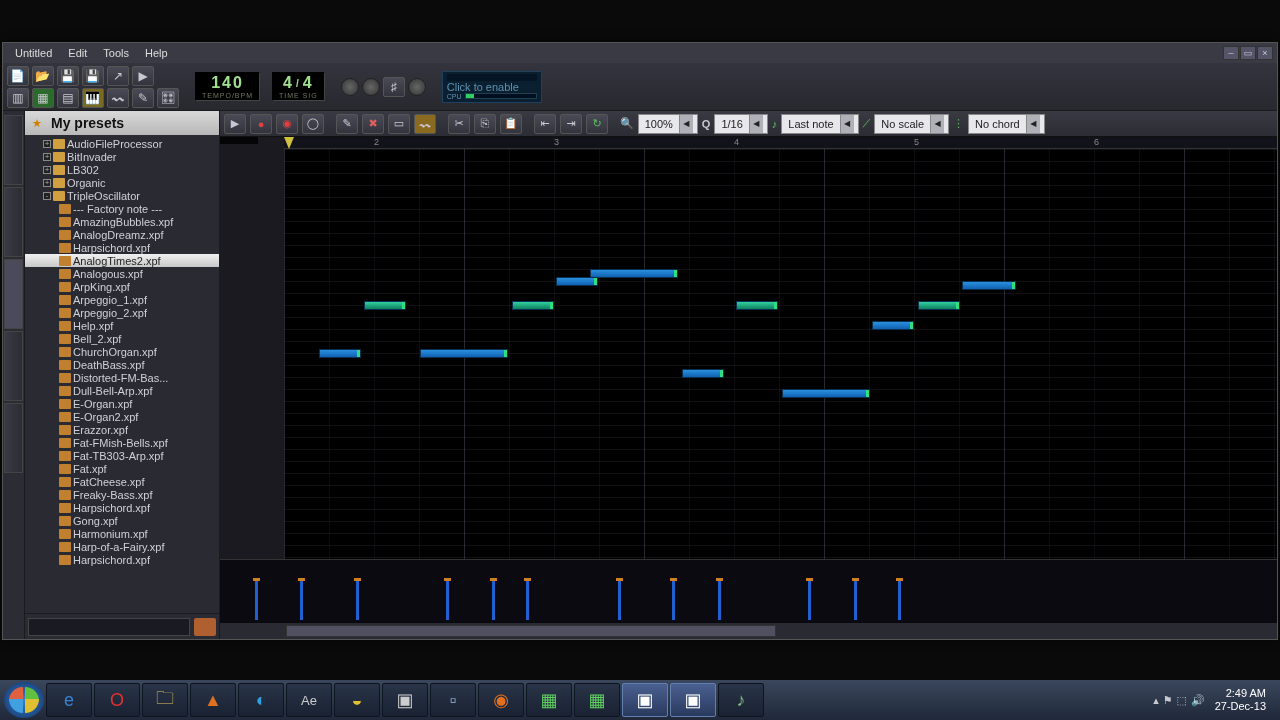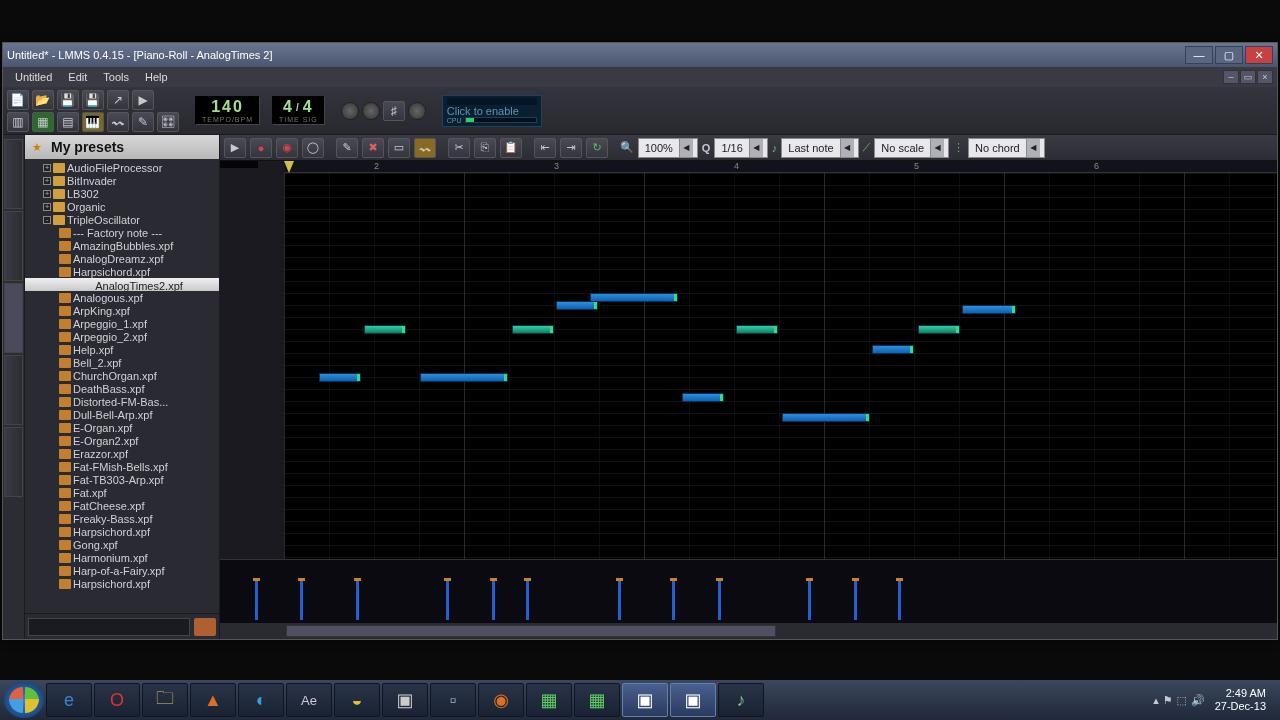--- a/index.html
+++ b/index.html
@@ -37,21 +37,21 @@
 
 
 .browser { width:195px; background:#2a2a32; display:flex; flex-direction:column; border-right:1px solid #1a1a20; }
 .browser-hdr { height:24px; display:flex; align-items:center; padding:0 4px; background:linear-gradient(#d8d8d8,#b8b8b8); color:#222; gap:6px;}
 .browser-hdr .star { width:16px; height:16px; display:flex; align-items:center; justify-content:center; color:#d08000;}
 .browser-title { font-weight:bold; font-size:14px; color:#111;}
 .tree { flex:1; overflow:auto; background:#2a2a32; padding:2px 0; }
 .tree::-webkit-scrollbar{width:12px;} .tree::-webkit-scrollbar-track{background:#20202a;} .tree::-webkit-scrollbar-thumb{background:#4a4a5a;border:1px solid #333;}
 .tree-row { display:flex; align-items:center; height:13px; padding-left:4px; gap:2px; white-space:nowrap; color:#d0d0d8; font-size:10px; }
 .tree-row.d1{padding-left:18px;} .tree-row.d2{padding-left:34px;}
-.tree-row.sel{ background:linear-gradient(#f0f0f0,#c8c8c8); color:#222;flex-direction:column; }
+.tree-row.sel{ background:linear-gradient(#f0f0f0,#c8c8c8); color:#222; }
 .box { width:8px; height:8px; border:1px solid #888; background:#222; font-size:8px; line-height:6px; text-align:center; color:#aaa;}
 .folder { width:12px; height:10px; background:#d0a040; border-radius:1px; }
 .file-i { width:12px; height:10px; background:#c08030; border-radius:1px;}
 .search-row{ height:26px; display:flex; align-items:center; padding:3px; gap:4px; border-top:1px solid #1a1a20;}
 .search-row input{ flex:1; height:18px; background:#1a1a22; border:1px solid #444; color:#ccc; padding:0 4px;}
 .search-btn{ width:22px; height:18px; background:#b06030; border-radius:2px;}
 
 
 .proll { flex:1; display:flex; flex-direction:column; background:#1e1e24;}
 .proll-tb { height:26px; background:linear-gradient(#3a3a44,#2c2c34); display:flex; align-items:center; padding:0 4px; gap:4px; border-bottom:1px solid #111;}
@@ -98,26 +98,20 @@
 .taskbtn{ width:46px; height:34px; background:linear-gradient(#2a3448,#1a2232); border:1px solid #0e1420; border-radius:2px; display:flex; align-items:center; justify-content:center; font-size:18px;}
 .taskbtn.active{ background:linear-gradient(#4a6090,#2a3a5e); border-color:#6080b0;}
 .tray{ margin-left:auto; display:flex; align-items:center; gap:4px; padding:0 4px;}
 .clock{ color:#fff; font-size:11px; text-align:right; line-height:13px; padding:0 6px;}
 </style>
 </head>
 <body>
 
 <div class="desktop">
  <div class="window">
-  <div class="titlebar">
-   <span class="titlebar-text">Untitled* - LMMS 0.4.15 - [Piano-Roll - AnalogTimes 2]</span>
-   <div class="winbtn">—</div>
-   <div class="winbtn">▢</div>
-   <div class="winbtn close">✕</div>
-  </div>
   <div class="menubar">
    <div class="menuitem">Untitled</div>
    <div class="menuitem">Edit</div>
    <div class="menuitem">Tools</div>
    <div class="menuitem">Help</div>
    <div class="mdi-btns">
     <div class="mdi-btn">–</div>
     <div class="mdi-btn">▭</div>
     <div class="mdi-btn">×</div>
    </div>

